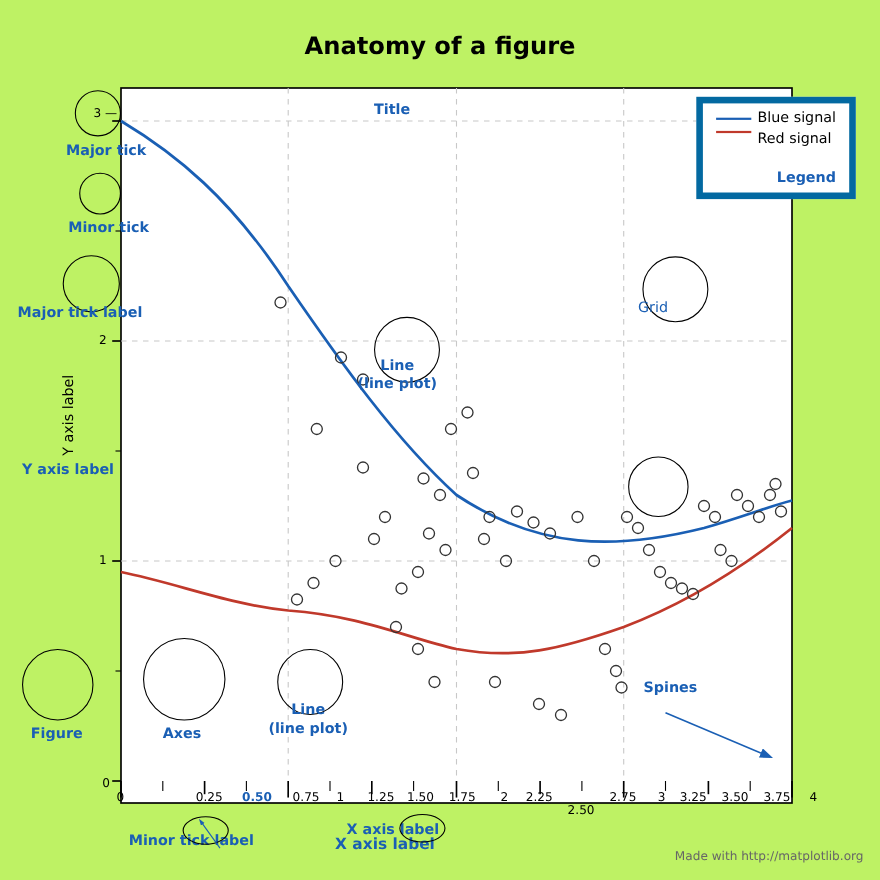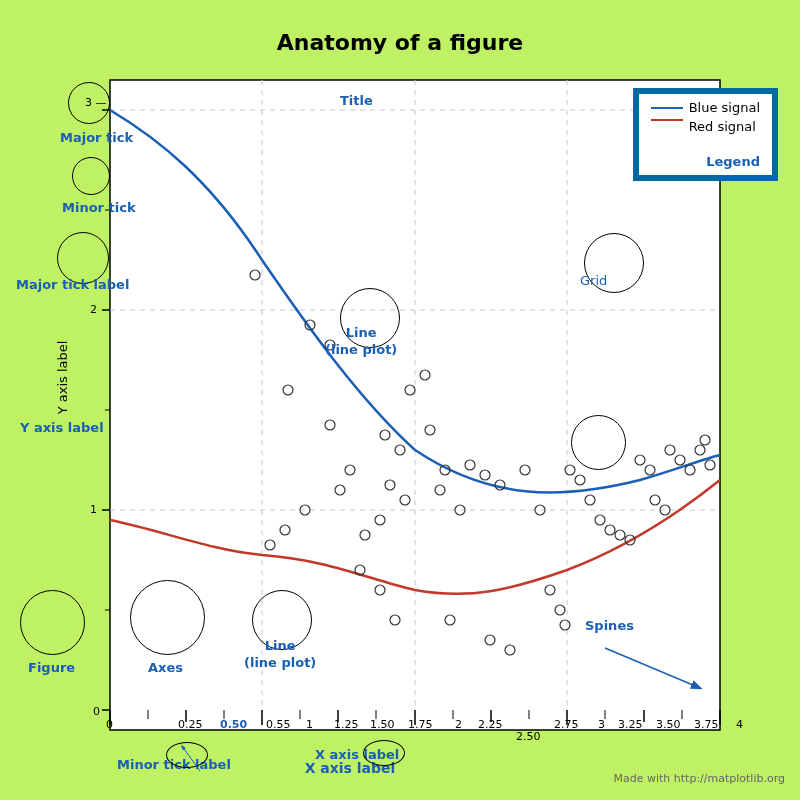--- a/index.html
+++ b/index.html
@@ -141,21 +141,21 @@
 
     <line x1="0" y1="530" x2="-5" y2="530" stroke="#000" stroke-width="1"></line>
     <line x1="0" y1="330" x2="-5" y2="330" stroke="#000" stroke-width="1"></line>
     <line x1="0" y1="130" x2="-5" y2="130" stroke="#000" stroke-width="1"></line>
   </svg>
 
   <div style="position:absolute; left:110px; top:718px; width:610px; height:20px;">
     <span style="position:absolute;left:-4px;font-size:11px;">0</span>
     <span style="position:absolute;left:68px;font-size:11px;">0.25</span>
     <span style="position:absolute;left:110px;font-size:11px;color:#1a5fb4;font-weight:bold;">0.50</span>
-    <span style="position:absolute;left:156px;font-size:11px;">0.55</span>
+    <span style="position:absolute;left:156px;font-size:11px;">0.75</span>
     <span style="position:absolute;left:196px;font-size:11px;">1</span>
     <span style="position:absolute;left:224px;font-size:11px;">1.25</span>
     <span style="position:absolute;left:260px;font-size:11px;">1.50</span>
     <span style="position:absolute;left:298px;font-size:11px;">1.75</span>
     <span style="position:absolute;left:345px;font-size:11px;">2</span>
     <span style="position:absolute;left:368px;font-size:11px;">2.25</span>
     <span style="position:absolute;left:406px;font-size:11px;margin-top:12px;">2.50</span>
     <span style="position:absolute;left:444px;font-size:11px;">2.75</span>
     <span style="position:absolute;left:488px;font-size:11px;">3</span>
     <span style="position:absolute;left:508px;font-size:11px;">3.25</span>

